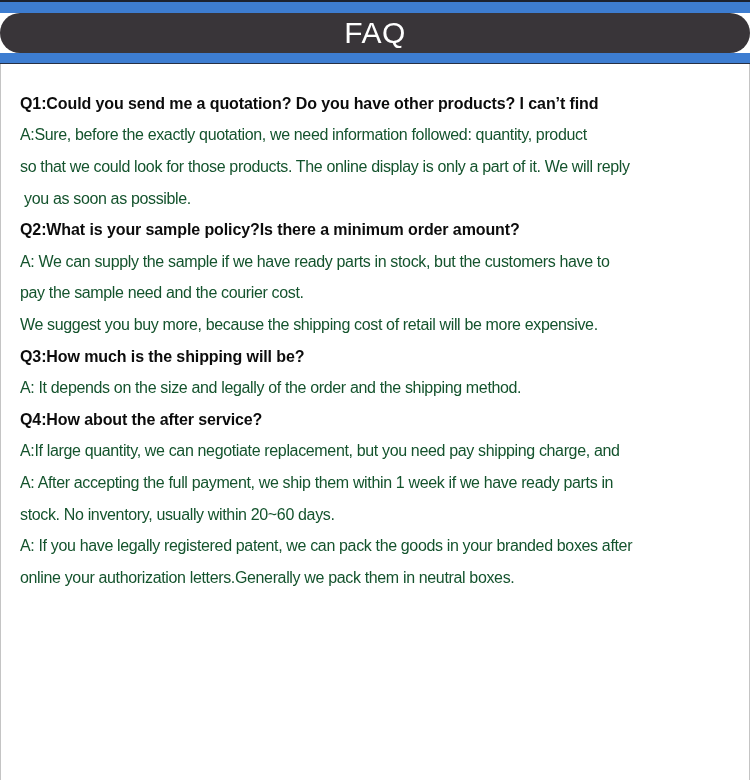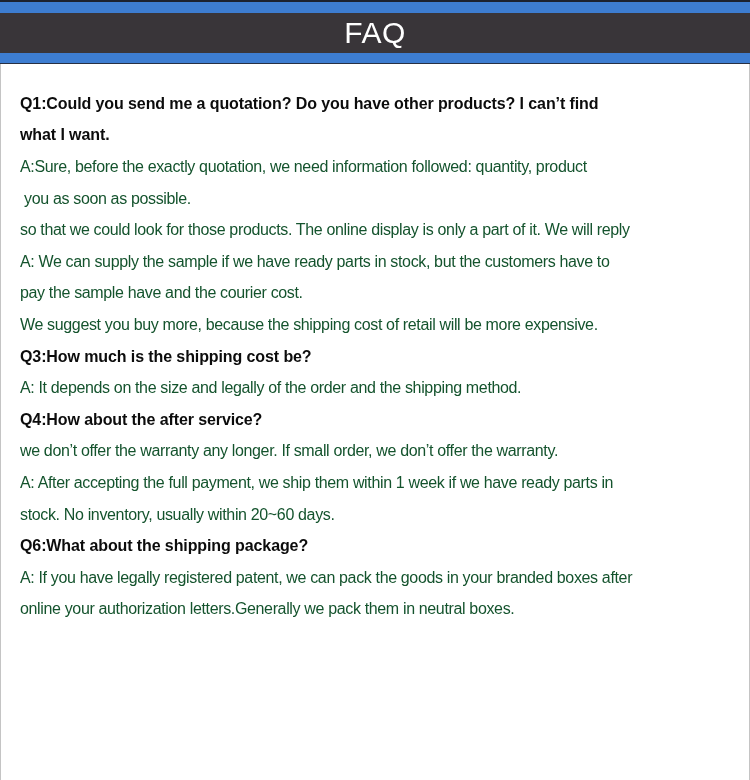--- a/index.html
+++ b/index.html
@@ -10,21 +10,21 @@
     overflow: hidden;
   }
   .page { width: 750px; height: 780px; position: relative; }
 
   
   .hdr-strip-top   { height: 2px;  background: var(--c-top, #1c2230); }
   .hdr-strip-blue  { height: 11px; background: var(--c-blue, #3d7dd1); }
   .hdr-band {
     height: 40px;
     background: var(--c-band, #393539);
-    display: flex; align-items: center; justify-content: center;
+    display: flex; align-items: center; justify-content: center; border-radius: 20px;
   }
   .hdr-title {
     color: var(--c-title, #ffffff);
     font-size: 30px;
     font-weight: 400;
     letter-spacing: 0.5px;
     line-height: 1;
   }
   .hdr-strip-blue.bottom { height: 10px; border-bottom: 1px solid #273043; }
 
@@ -60,30 +60,29 @@
     <div class="hdr-strip-top"></div>
     <div class="hdr-strip-blue"></div>
     <div class="hdr-band">
       <span class="hdr-title">FAQ</span>
     </div>
     <div class="hdr-strip-blue bottom"></div>
   </header>
 
   <main class="faq-body" id="faq-body">
       <div class="line q">Q1:Could you send me a quotation? Do you have other products? I can’t find</div>
-      <div class="line q">what I want.</div>
       <div class="line a">A:Sure, before the exactly quotation, we need information followed: quantity, product</div>
+      <div class="line a">so that we could look for those products. The online display is only a part of it. We will reply</div>
       <div class="line a"> you as soon as possible.</div>
-      <div class="line a">so that we could look for those products. The online display is only a part of it. We will reply</div>
+      <div class="line q">Q2:What is your sample policy?Is there a minimum order amount?</div>
       <div class="line a">A: We can supply the sample if we have ready parts in stock, but the customers have to</div>
-      <div class="line a">pay the sample have and the courier cost.</div>
+      <div class="line a">pay the sample need and the courier cost.</div>
       <div class="line a">We suggest you buy more, because the shipping cost of retail will be more expensive.</div>
-      <div class="line q">Q3:How much is the shipping cost be?</div>
+      <div class="line q">Q3:How much is the shipping will be?</div>
       <div class="line a">A: It depends on the size and legally of the order and the shipping method.</div>
       <div class="line q">Q4:How about the after service?</div>
-      <div class="line a">we don’t offer the warranty any longer. If small order, we don’t offer the warranty.</div>
+      <div class="line a">A:If large quantity, we can negotiate replacement, but you need pay shipping charge, and</div>
       <div class="line a">A: After accepting the full payment, we ship them within 1 week if we have ready parts in</div>
       <div class="line a">stock. No inventory, usually within 20~60 days.</div>
-      <div class="line q">Q6:What about the shipping package?</div>
       <div class="line a">A: If you have legally registered patent, we can pack the goods in your branded boxes after</div>
       <div class="line a">online your authorization letters.Generally we pack them in neutral boxes.</div>
     </main>
 </div>
 
 </body></html>

